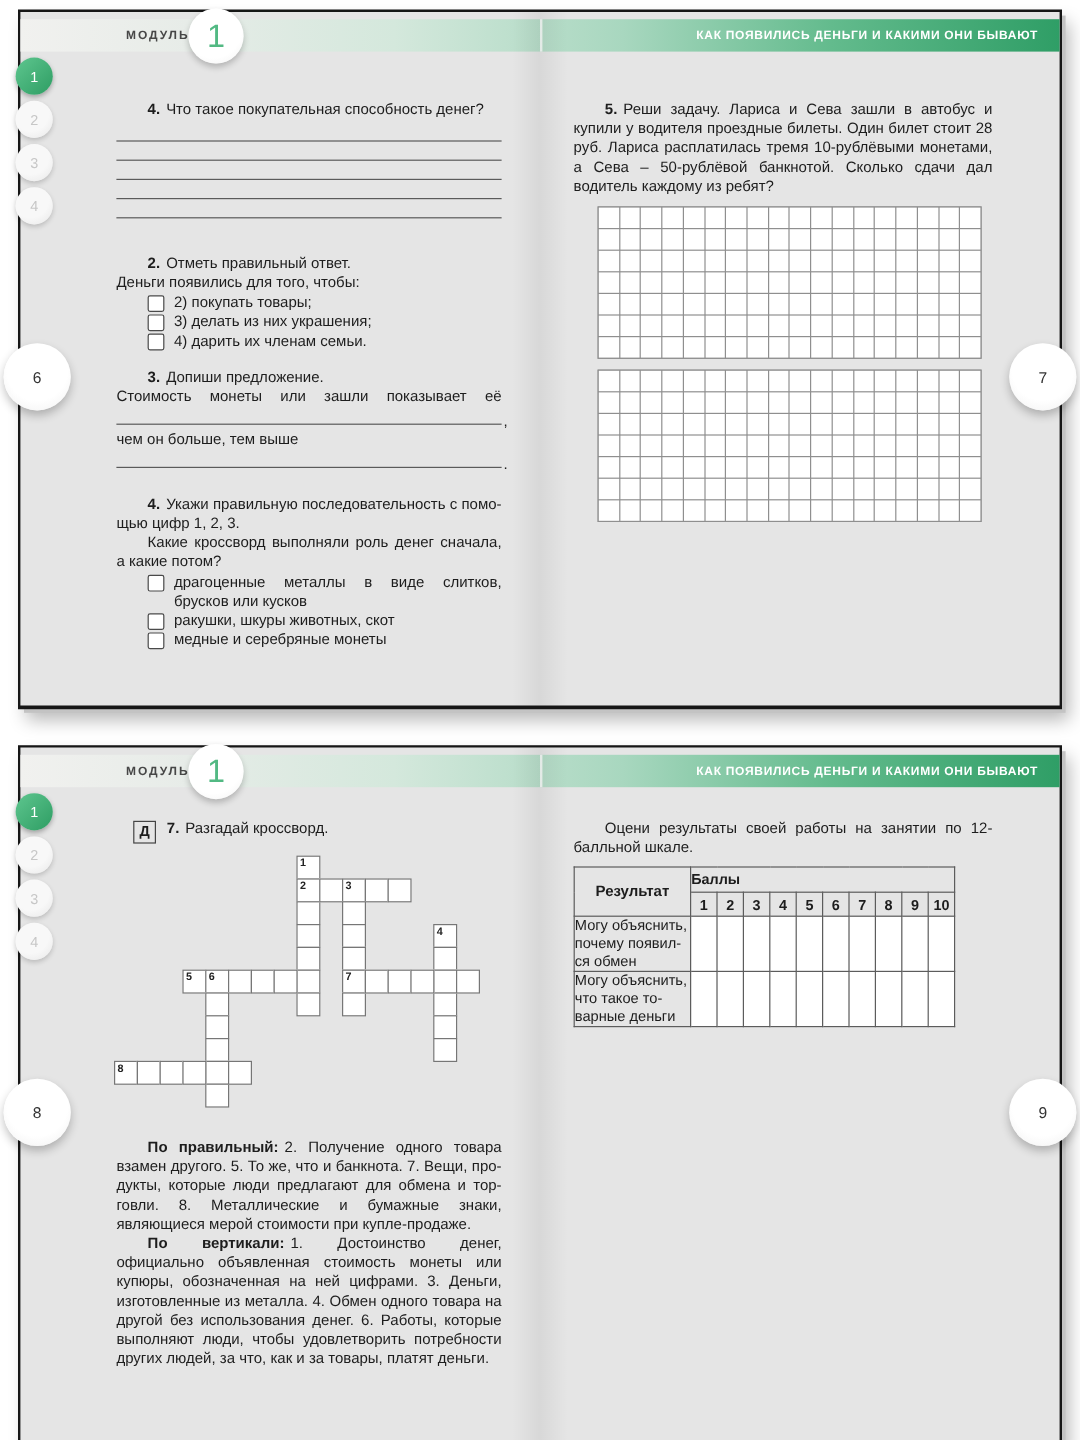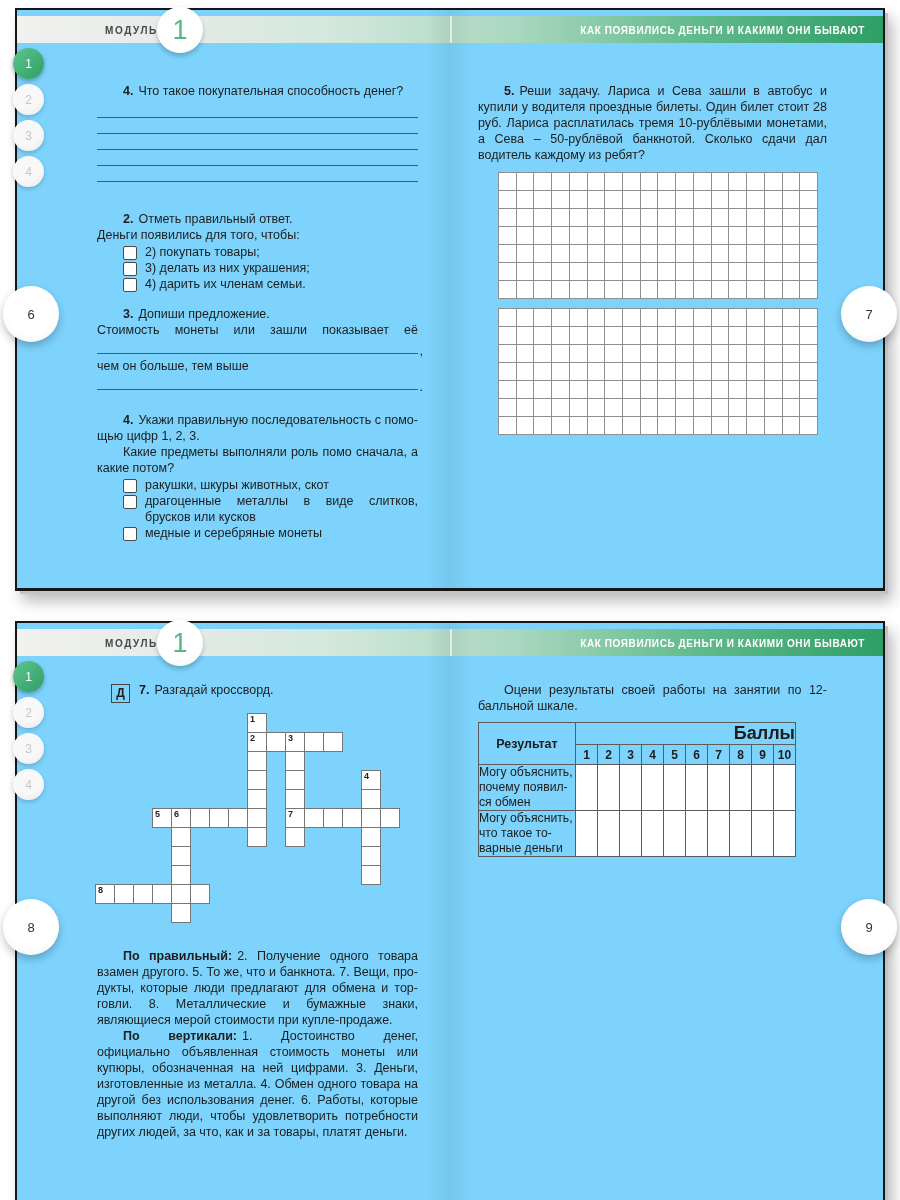--- a/index.html
+++ b/index.html
@@ -3,21 +3,21 @@
 <meta charset="utf-8">
 <style>
   html,body{margin:0;padding:0;}
   body{
     width:900px;height:1200px;background:#ffffff;
     font-family:"Liberation Sans","DejaVu Sans",sans-serif;
     color:#1d1d1d;overflow:hidden;
   }
   .spread{
     position:relative;width:866px;height:578px;margin:0 auto;
-    background:#7dd3fc;border:2px solid #161616;border-bottom-width:3px;
+    background:#e5e5e5;border:2px solid #161616;border-bottom-width:3px;
     box-shadow:4px 4px 0 -1px #c3c3c3,7px 10px 14px rgba(0,0,0,.28);
   }
   .spread.first{margin-top:8px;}
   .spread.second{margin-top:30px;}
   .spread::after{ 
     content:'';position:absolute;left:50%;top:0;bottom:0;width:46px;
     transform:translateX(-50%);pointer-events:none;
     background:linear-gradient(90deg,rgba(0,0,0,0) 0%,rgba(0,0,0,.06) 50%,rgba(0,0,0,0) 100%);
   }
   
@@ -83,21 +83,21 @@
   .xcell{position:absolute;width:20px;height:20px;box-sizing:border-box;background:#fff;border:1px solid #767676;}
   .xlabel{position:absolute;font-size:9px;font-weight:700;color:#222;z-index:2;}
   .dbadge{
     display:inline-block;width:17px;height:17px;border:1px solid #444;margin:0 9px 0 14px;
     text-align:center;line-height:17px;font-weight:700;font-size:12px;vertical-align:-3px;
   }
   
   .eval-table{border-collapse:collapse;margin-top:8px;}
   .eval-table th,.eval-table td{border:1px solid #5c5c5c;padding:0;}
   .res-col{width:96px;font-size:12.5px;font-weight:700;text-align:center;}
-  .points-title{font-size:18px;font-weight:700;text-align:right;height:20px;}
+  .points-title{font-size:12px;font-weight:700;text-align:left;height:20px;}
   .pt-cell{width:21px;height:19px;font-size:12px;font-weight:700;text-align:center;}
   .row-label{font-size:12.2px;line-height:15px;padding:4px 5px 5px 6px;white-space:pre-line;text-align:left;vertical-align:top;}
   .score-cell{background:#fff;}
   .clues{margin-top:24px;}
 </style>
 </head>
 <body>
 
 <div class="spread first">
   <div class="bar">
@@ -150,29 +150,29 @@
       <p class="para" style="text-align-last:justify;">Стоимость монеты или зашли показывает её</p>
       <div class="wline">
           <span class="tail">,</span>
         </div>
       <p class="para" style="margin-top:4px;">чем он больше, тем выше</p>
       <div class="wline">
           <span class="tail">.</span>
         </div>
 
       <p class="para indent" style="margin-top:22px;"><span class="qnum">4.</span><span>Укажи правильную последовательность с помо­щью цифр 1, 2, 3.</span></p>
-      <p class="para indent">Какие предметы выполняли роль помо сначала, а какие потом?</p>
+      <p class="para indent">Какие кроссворд выполняли роль денег сначала, а какие потом?</p>
       <div class="optlist">
           <div class="opt">
             <span class="cb"></span>
-            <span class="opt-label">ракушки, шкуры животных, скот</span>
+            <span class="opt-label">драгоценные металлы в виде слитков, брусков или кусков</span>
           </div>
           <div class="opt">
             <span class="cb"></span>
-            <span class="opt-label">драгоценные металлы в виде слитков, брусков или кусков</span>
+            <span class="opt-label">ракушки, шкуры животных, скот</span>
           </div>
           <div class="opt">
             <span class="cb"></span>
             <span class="opt-label">медные и серебряные монеты</span>
           </div>
         </div>
     </div>
 
     <div class="page pg-right">
       <p class="para indent"><span class="qnum">5.</span><span>Реши задачу. Лариса и Сева зашли в автобус и купили у водителя проездные билеты. Один билет стоит 28 руб. Лариса расплатилась тремя 10-рублёвыми монетами, а Сева – 50-рублёвой банкнотой. Сколько сдачи дал водитель каждому из ребят?</span></p>

